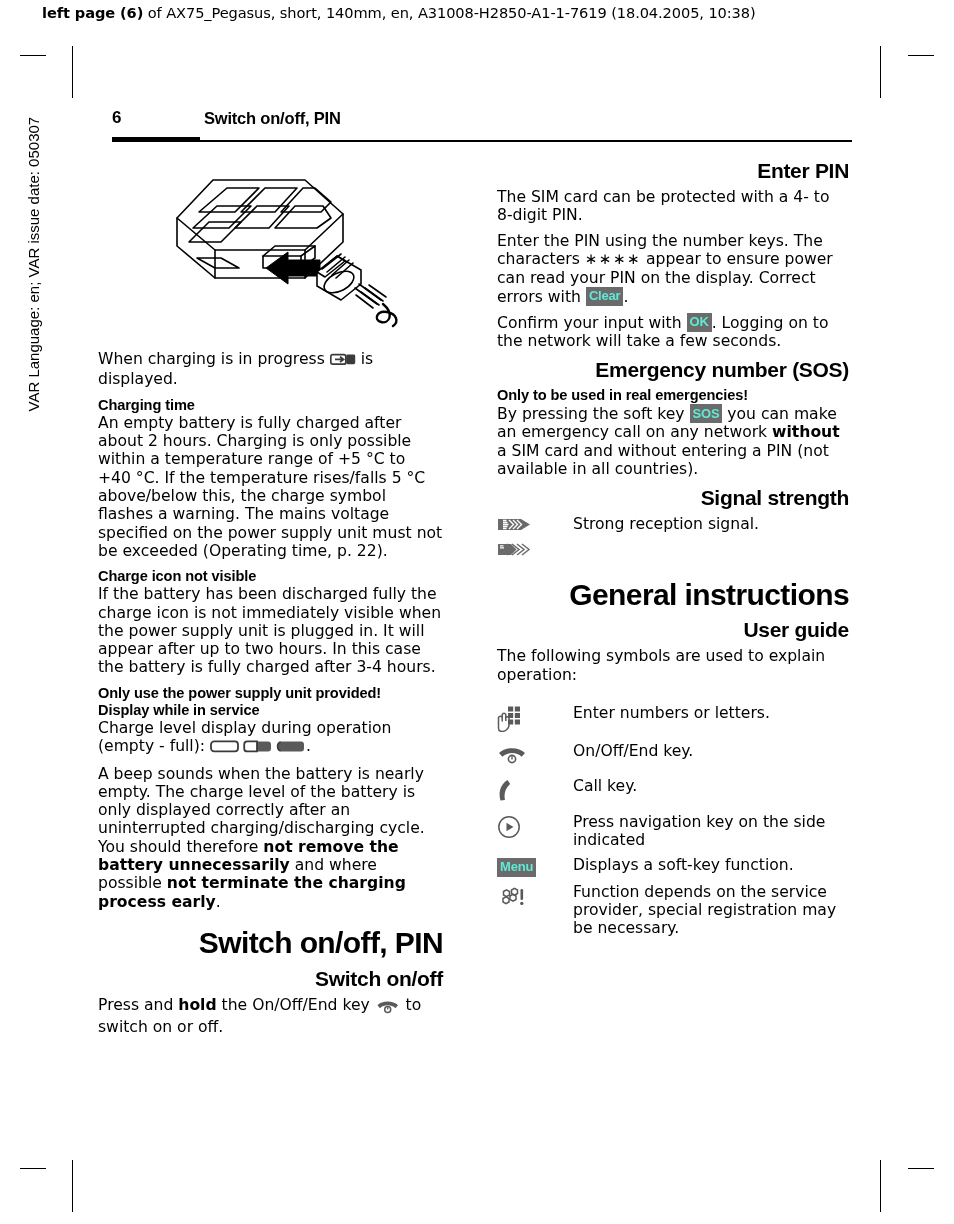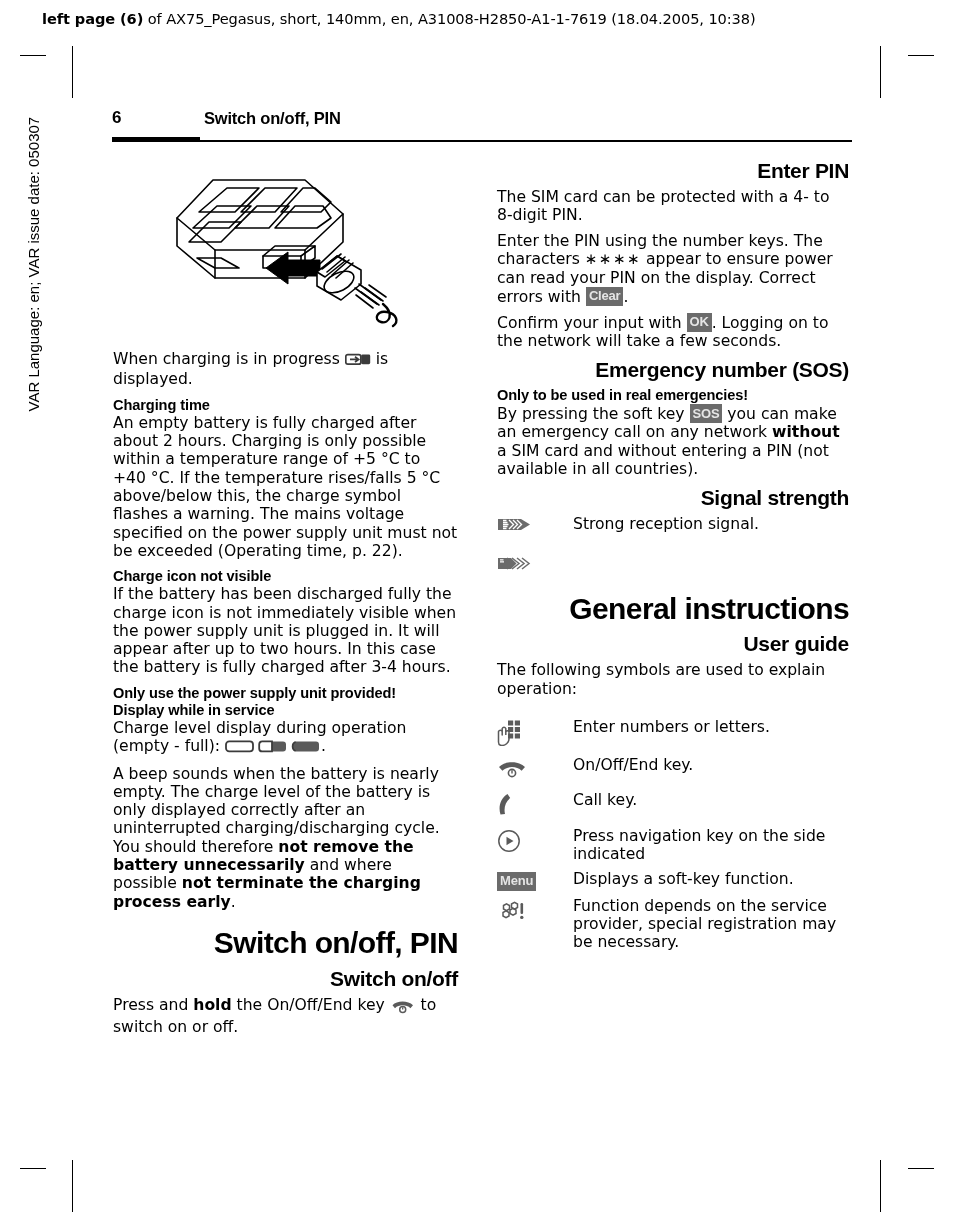--- a/index.html
+++ b/index.html
@@ -10,21 +10,21 @@
     -webkit-font-smoothing:antialiased;
   }
 
   
   .crop{position:absolute;background:#000;}
   .crop.h{height:1px;width:26px;}
   .crop.v{width:1px;height:52px;}
 
   
   .topline{
-    position:absolute;left:42px;top:10px;
+    position:absolute;left:42px;top:4px;
     font-size:14.6px;letter-spacing:-0.1px;white-space:nowrap;
   }
   .topline b{font-weight:bold;}
 
   .vleft{
     position:absolute;left:-152px;top:218px;width:370px;
     transform:rotate(-90deg);
     font-family:"Liberation Sans",sans-serif;
     font-size:15px;white-space:nowrap;text-align:left;
   }
@@ -37,21 +37,21 @@
   }
   .pagehead .chap{
     position:absolute;left:92px;top:1px;font-size:16.5px;font-weight:bold;
     font-family:"Liberation Sans",sans-serif;letter-spacing:-0.2px;
   }
   .rule-thick{position:absolute;left:112px;top:137px;width:88px;height:5px;background:#000;}
   .rule-thin{position:absolute;left:200px;top:140px;width:652px;height:1.5px;background:#000;}
 
   
   .col{position:absolute;top:160px;font-size:15.6px;line-height:1.175;}
-  .col-left{left:113px;width:345px;}
+  .col-left{left:98px;width:345px;}
   .col-right{left:497px;width:352px;}
 
   p{margin:0 0 7px 0;}
   b{font-weight:bold;}
 
   h1{
     font-family:"Liberation Sans",sans-serif;
     font-weight:bold;font-size:30px;line-height:1.05;
     margin:14px 0 8px 0;letter-spacing:-0.6px;text-align:right;
   }
@@ -66,33 +66,33 @@
     margin:8px 0 1px 0;letter-spacing:-0.1px;
   }
   h1:first-child,h2:first-child{margin-top:0;}
 
   
   .illus{position:absolute;left:155px;top:172px;width:250px;height:160px;}
 
   
   .ico{display:inline-block;vertical-align:-2px;}
   .softkey{
-    display:inline-block;background:#6b6b6b;color:#e5e5e5;
+    display:inline-block;background:#6b6b6b;color:#5eead4;
     font-family:"Liberation Sans",sans-serif;
     font-weight:bold;font-size:13px;line-height:1;
     padding:2.5px 3px 3.5px 3px;vertical-align:1px;
     letter-spacing:-0.2px;
   }
   .stars{letter-spacing:1.5px;font-size:15px;}
 
   
   .symrow{display:flex;margin-bottom:6px;}
   .symrow .sym{width:76px;flex:0 0 76px;padding-top:2px;}
   .symrow .txt{flex:1;}
-  .symrow.tightrow{margin-bottom:17px;}
+  .symrow.tightrow{margin-bottom:3px;}
 </style>
 </head>
 <body>
 
 <div class="crop h" style="left:20px;top:55px;"></div>
 <div class="crop v" style="left:72px;top:46px;"></div>
 <div class="crop h" style="left:908px;top:55px;"></div>
 <div class="crop v" style="left:880px;top:46px;"></div>
 <div class="crop h" style="left:20px;top:1168px;"></div>
 <div class="crop v" style="left:72px;top:1160px;"></div>

